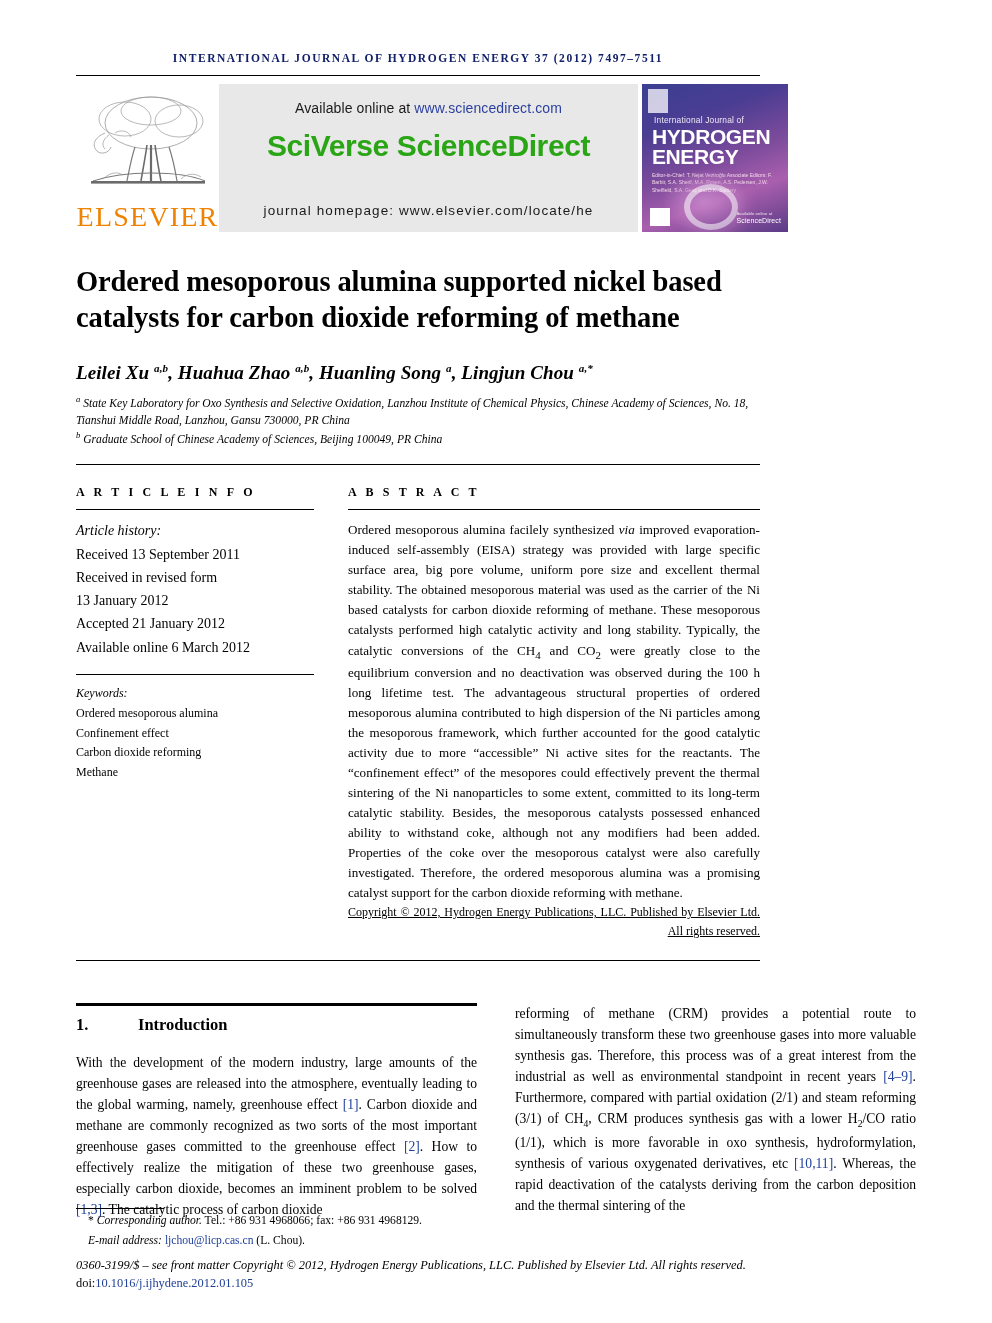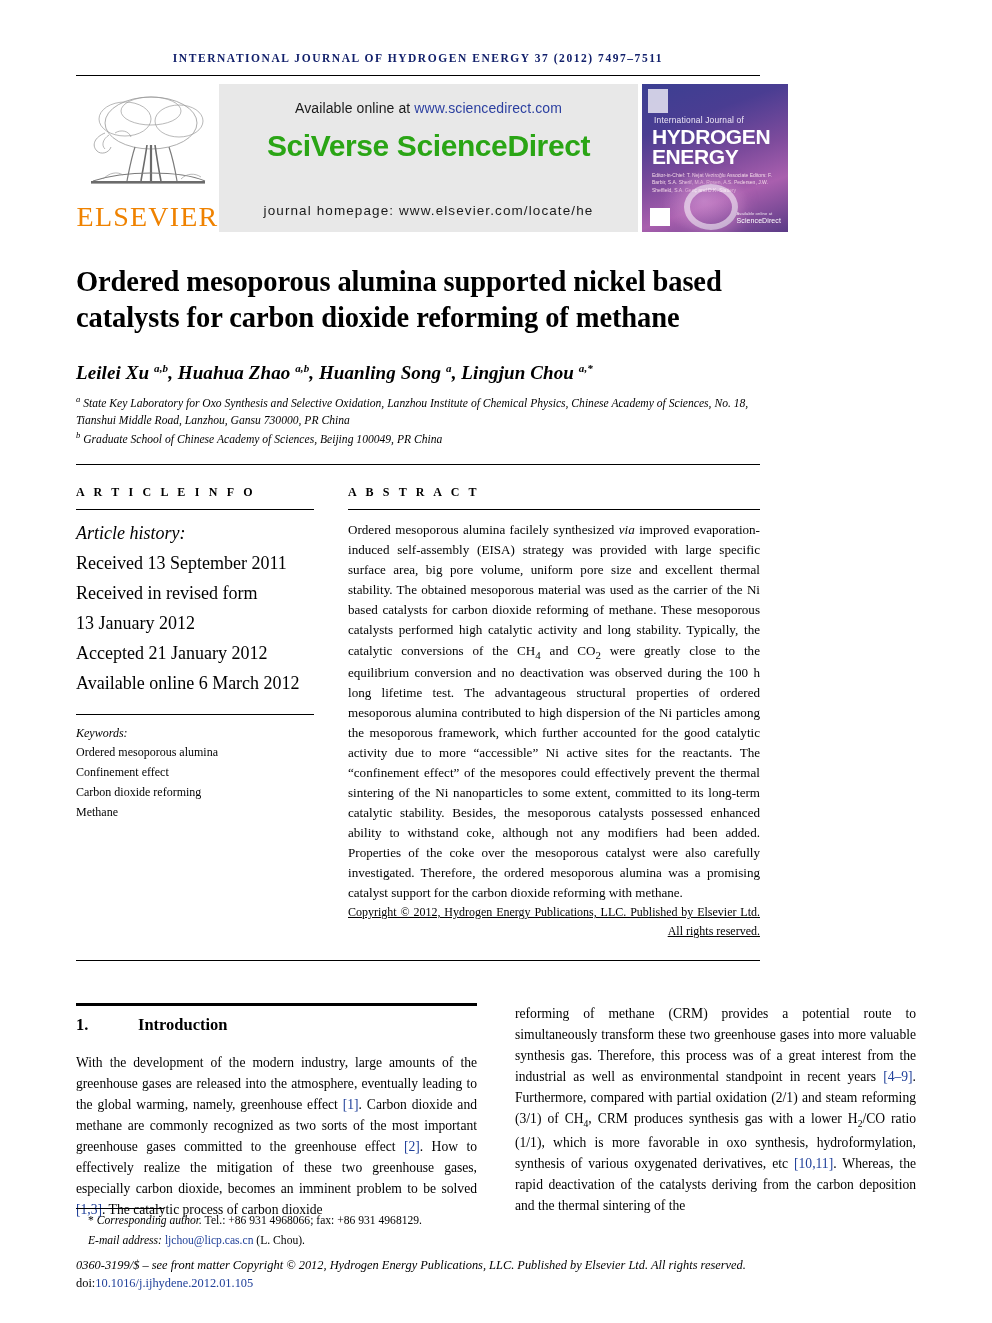--- a/index.html
+++ b/index.html
@@ -202,21 +202,21 @@
   .sec-head {
     font-family: "Liberation Serif", serif;
     font-weight: bold;
     font-size: 12px;
     letter-spacing: 3.2px;
   }
   .sec-rule { border-top: 1.6px solid #000; margin-top: 9px; }
 
   .hist {
     font-family: "Liberation Serif", serif;
-    font-size: 18px;
+    font-size: 14px;
     line-height: 1.66;
     margin-top: 9px;
   }
   .hist .it { font-style: italic; }
   .kw-rule { border-top: 1.6px solid #000; margin-top: 15px; }
   .kw {
     font-family: "Liberation Serif", serif;
     font-size: 12px;
     line-height: 1.66;
     margin-top: 9px;

